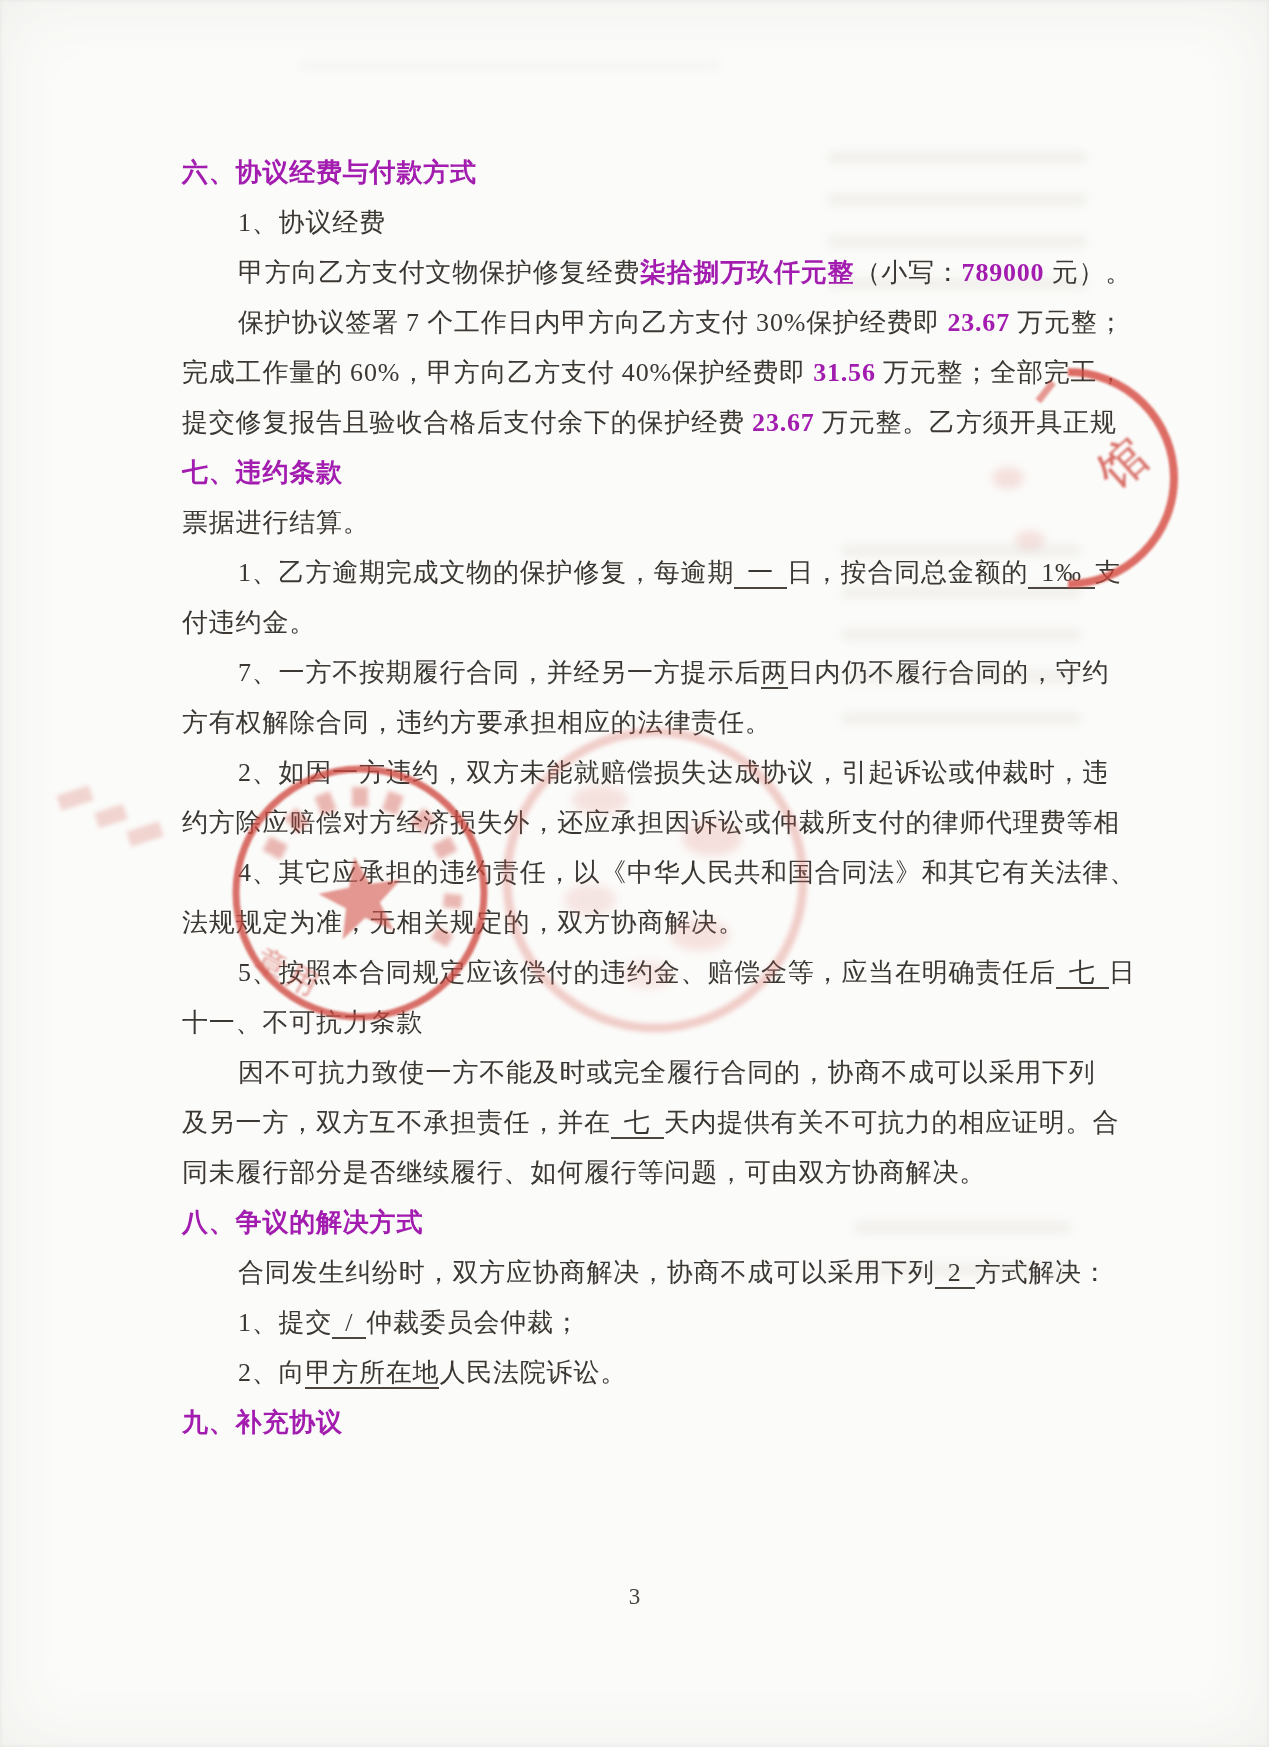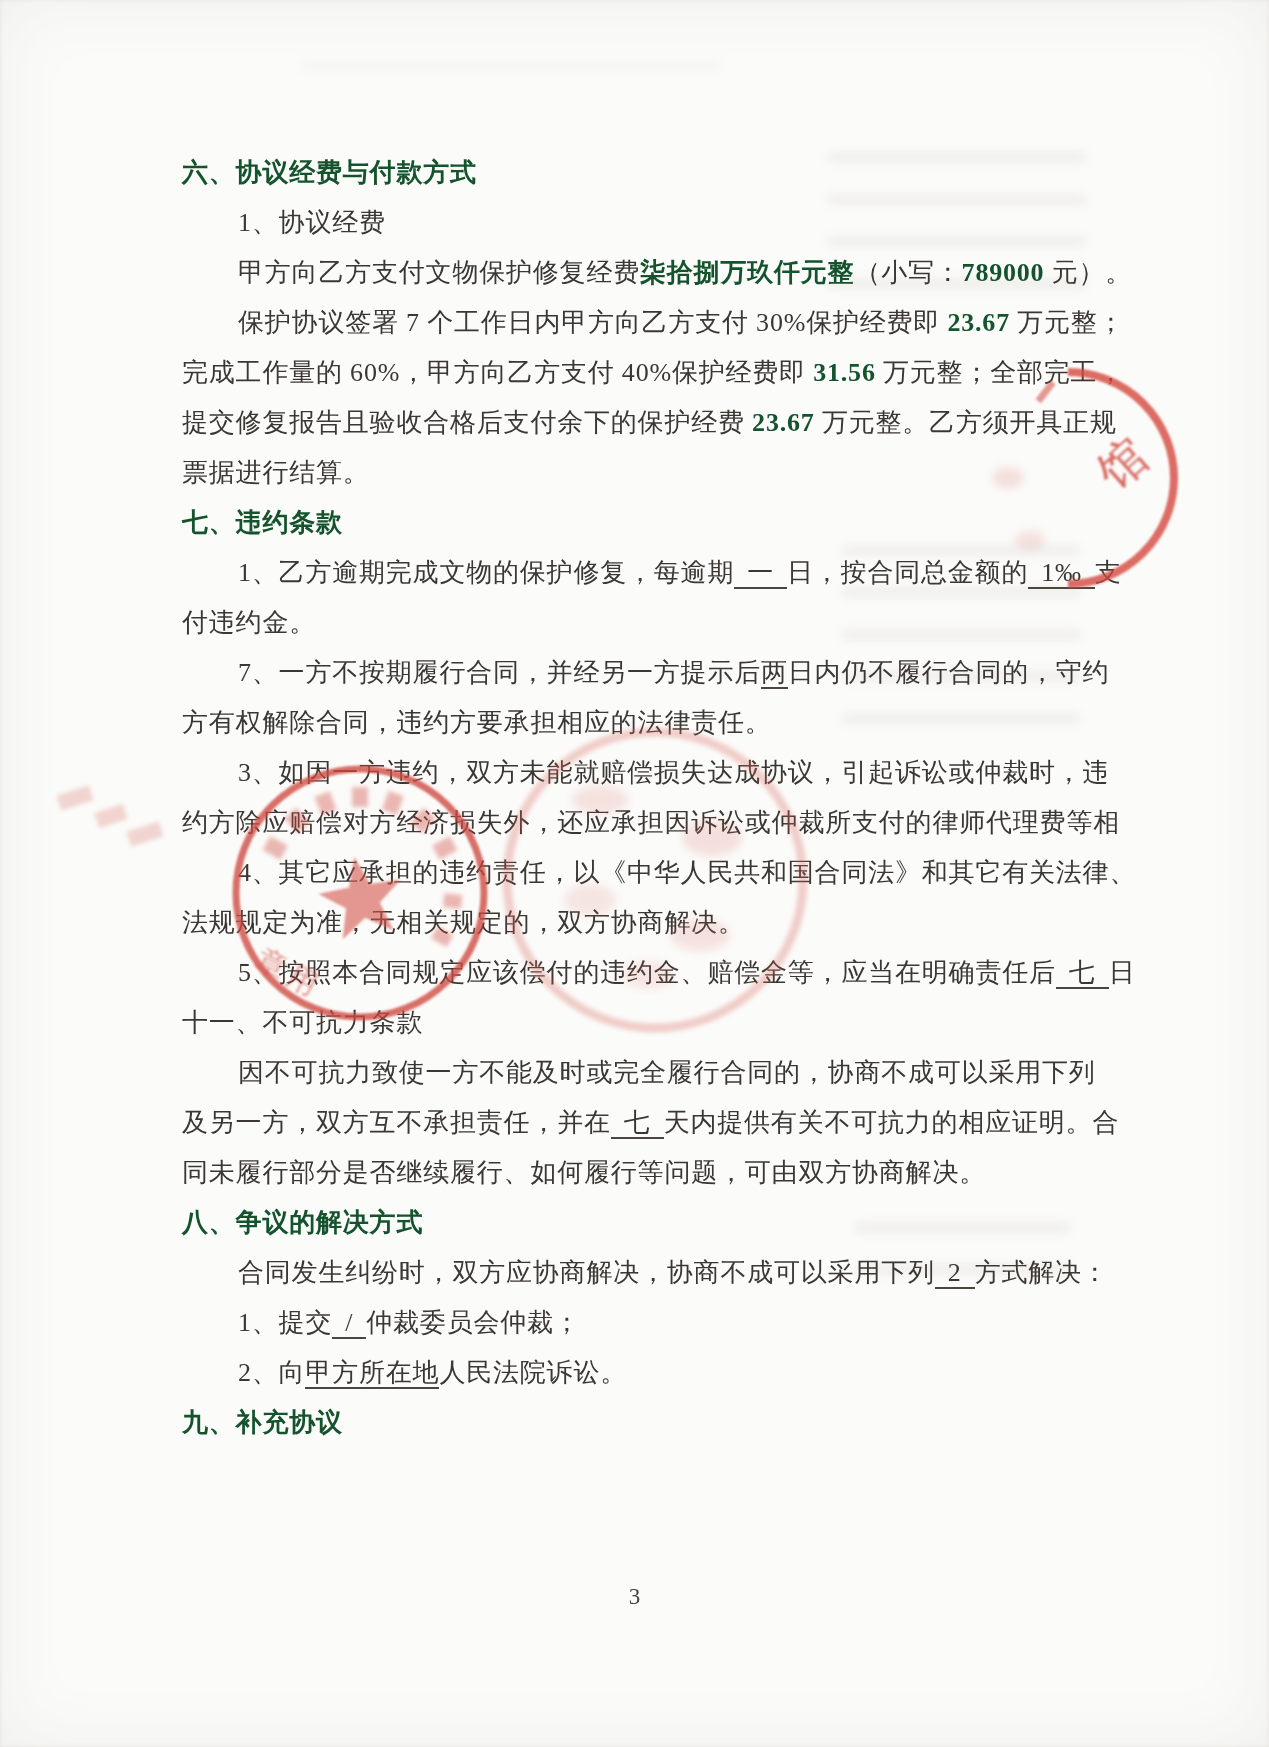--- a/index.html
+++ b/index.html
@@ -19,21 +19,21 @@
   .doc-body {
     position: absolute;
     left: 182px; top: 148px;
     width: 912px;
     color: #3b3733;
     font-size: 26px;
     letter-spacing: 0.8px;
   }
   .line { height: 50px; line-height: 50px; white-space: nowrap; }
   .line.indent { padding-left: 56px; }
-  .line.bold, .b { font-weight: 700; color: #14532d; }
+  .line.bold, .b { font-weight: 700; color: #a21caf; }
   .u { border-bottom: 2px solid #4a463f; }
   .pad { padding: 0 13px; }
   .page-number {
     position: absolute; left: 0; right: 0; top: 1584px;
     text-align: center; color: #46423c; font-size: 23px;
   }
   
   .smudge {
     position: absolute;
     background: repeating-linear-gradient(180deg,
@@ -58,27 +58,27 @@
 <div class="smudge s3"></div>
 <div class="smudge s4"></div>
 
 <div class="doc-body">
     <div class="line bold"><span>六、协议经费与付款方式</span></div>
     <div class="line indent"><span>1、协议经费</span></div>
     <div class="line indent"><span>甲方向乙方支付文物保护修复经费</span><span class="b">柒拾捌万玖仟元整</span><span>（小写：</span><span class="b">789000</span><span> 元）。</span></div>
     <div class="line indent"><span>保护协议签署 7 个工作日内甲方向乙方支付 30%保护经费即 </span><span class="b">23.67</span><span> 万元整；</span></div>
     <div class="line"><span>完成工作量的 60%，甲方向乙方支付 40%保护经费即 </span><span class="b">31.56</span><span> 万元整；全部完工，</span></div>
     <div class="line"><span>提交修复报告且验收合格后支付余下的保护经费 </span><span class="b">23.67</span><span> 万元整。乙方须开具正规</span></div>
+    <div class="line bold"><span>七、违约条款</span></div>
     <div class="line"><span>票据进行结算。</span></div>
-    <div class="line bold"><span>七、违约条款</span></div>
     <div class="line indent"><span>1、乙方逾期完成文物的保护修复，每逾期</span><span class="u pad">一</span><span>日，按合同总金额的</span><span class="u pad">1‰</span><span>支</span></div>
     <div class="line"><span>付违约金。</span></div>
     <div class="line indent"><span>7、一方不按期履行合同，并经另一方提示后</span><span class="u">两</span><span>日内仍不履行合同的，守约</span></div>
     <div class="line"><span>方有权解除合同，违约方要承担相应的法律责任。</span></div>
-    <div class="line indent"><span>3、如因一方违约，双方未能就赔偿损失达成协议，引起诉讼或仲裁时，违</span></div>
+    <div class="line indent"><span>2、如因一方违约，双方未能就赔偿损失达成协议，引起诉讼或仲裁时，违</span></div>
     <div class="line"><span>约方除应赔偿对方经济损失外，还应承担因诉讼或仲裁所支付的律师代理费等相</span></div>
     <div class="line indent"><span>4、其它应承担的违约责任，以《中华人民共和国合同法》和其它有关法律、</span></div>
     <div class="line"><span>法规规定为准，无相关规定的，双方协商解决。</span></div>
     <div class="line indent"><span>5、按照本合同规定应该偿付的违约金、赔偿金等，应当在明确责任后</span><span class="u pad">七</span><span>日</span></div>
     <div class="line"><span>十一、不可抗力条款</span></div>
     <div class="line indent"><span>因不可抗力致使一方不能及时或完全履行合同的，协商不成可以采用下列</span></div>
     <div class="line"><span>及另一方，双方互不承担责任，并在</span><span class="u pad">七</span><span>天内提供有关不可抗力的相应证明。合</span></div>
     <div class="line"><span>同未履行部分是否继续履行、如何履行等问题，可由双方协商解决。</span></div>
     <div class="line bold"><span>八、争议的解决方式</span></div>
     <div class="line indent"><span>合同发生纠纷时，双方应协商解决，协商不成可以采用下列</span><span class="u pad">2</span><span>方式解决：</span></div>

